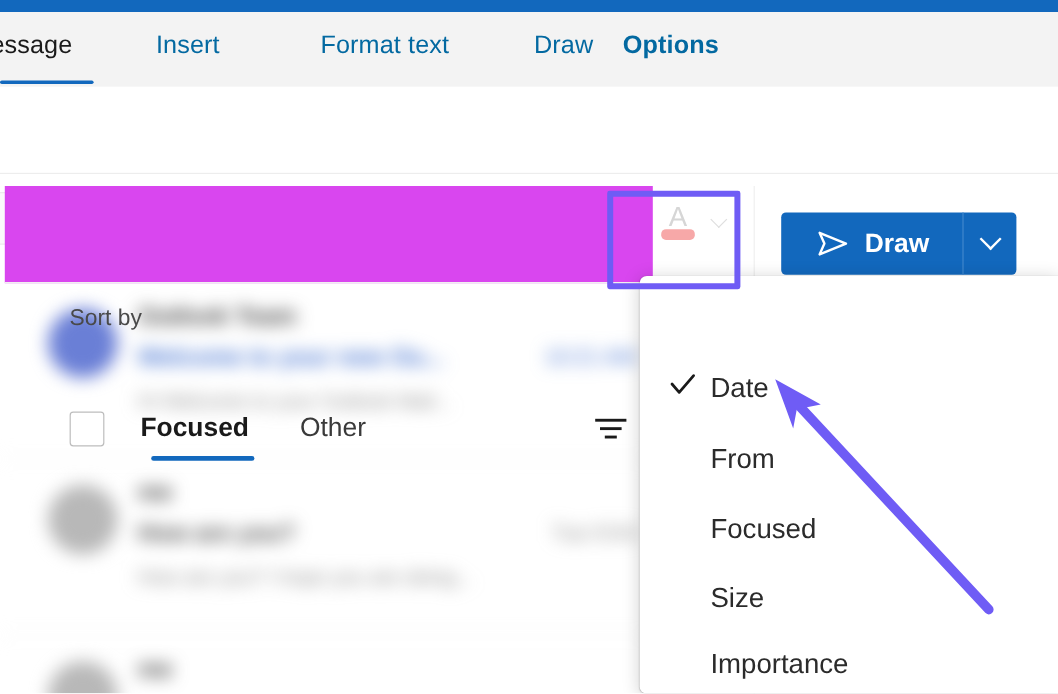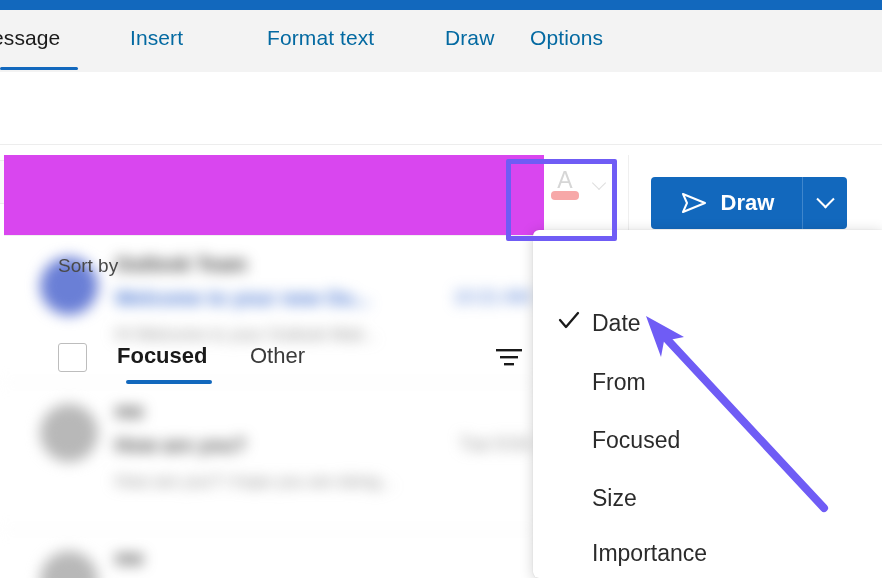--- a/index.html
+++ b/index.html
@@ -345,21 +345,21 @@
 
 <div id="screen">
 
   <div class="top-strip"></div>
 
   <div class="ribbon-tabs">
     <div class="tab active" style="left:-8px;">essage</div>
     <div class="tab" style="left:130px;">Insert</div>
     <div class="tab" style="left:267px;">Format text</div>
     <div class="tab" style="left:445px;text-align:center;">Draw</div>
-    <div class="tab" style="left:530px;">Options</div>
+    <div class="tab" style="left:519px;font-weight:bold;">Options</div>
     <div class="tab-underline"></div>
   </div>
 
   <div class="format-bar">
 
     <div class="fontsize-combo"></div>
     <div class="fontsize-box"></div>
     <div class="fontsize-value">9</div>
     <div class="chev" style="left:8px; top:102px;"></div>
     <div class="chev" style="left:125px; top:102px;"></div>

